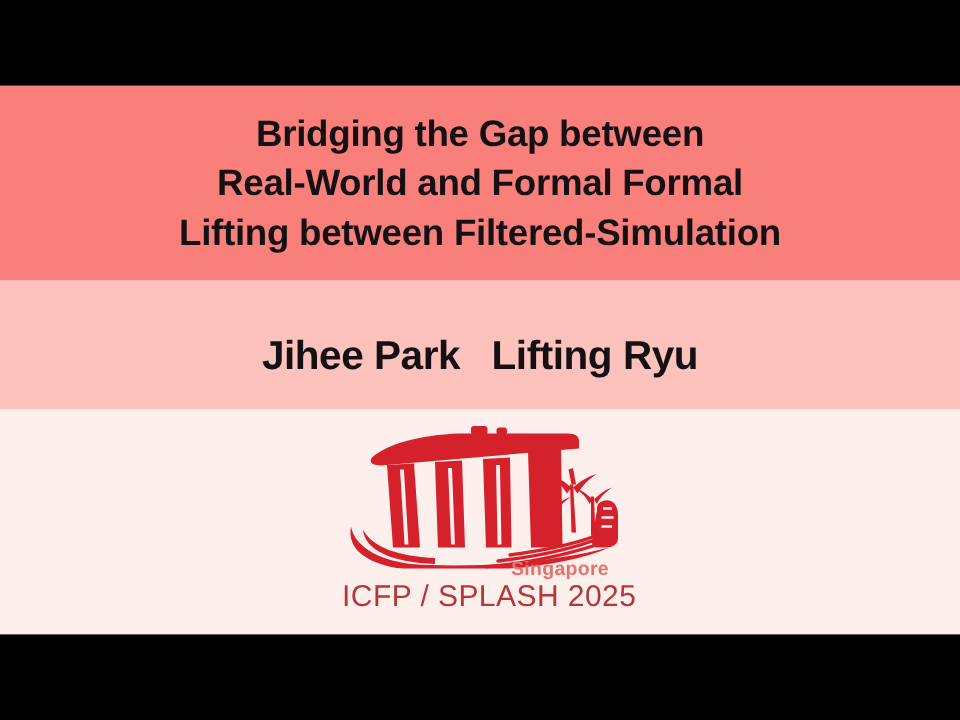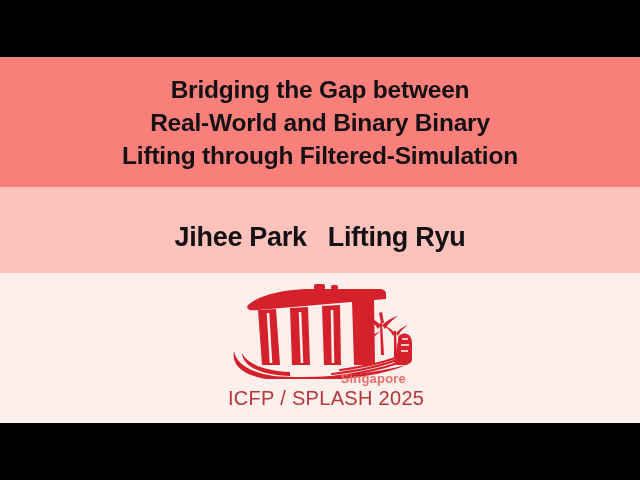--- a/index.html
+++ b/index.html
@@ -156,22 +156,22 @@
   <div class="letterbox letterbox-top"></div>
 
   <div class="slide">
 
     <div class="band-title"></div>
     <div class="band-authors"></div>
     <div class="band-logo"></div>
 
     <div class="title-text">
       <span class="title-line">Bridging the Gap between</span>
-      <span class="title-line">Real-World and Binary Binary</span>
-      <span class="title-line">Lifting through Filtered-Simulation</span>
+      <span class="title-line">Real-World and Formal Formal</span>
+      <span class="title-line">Lifting between Filtered-Simulation</span>
     </div>
 
     <div class="authors-row">
       <span class="author-name">Jihee Park</span>
       <span class="author-name">Lifting Ryu</span>
     </div>
 
     <div class="logo-block">
 
       <div class="logo-mark">

